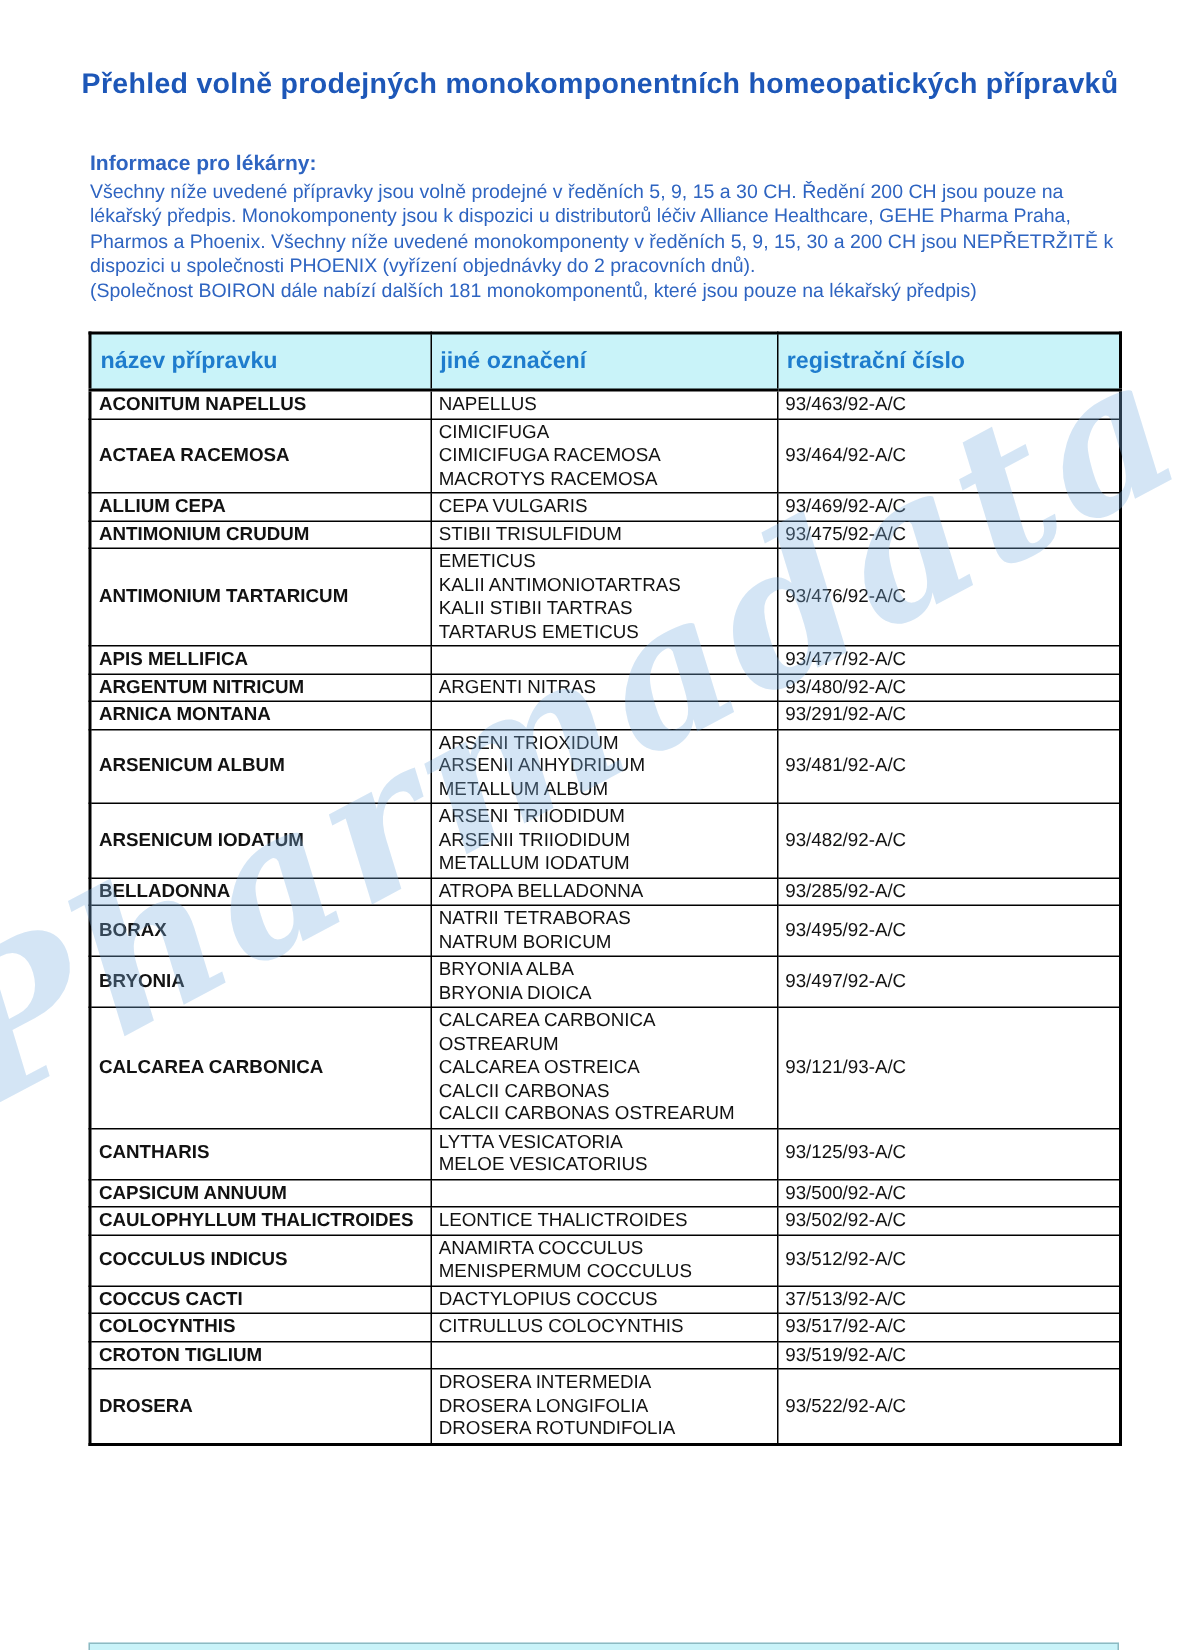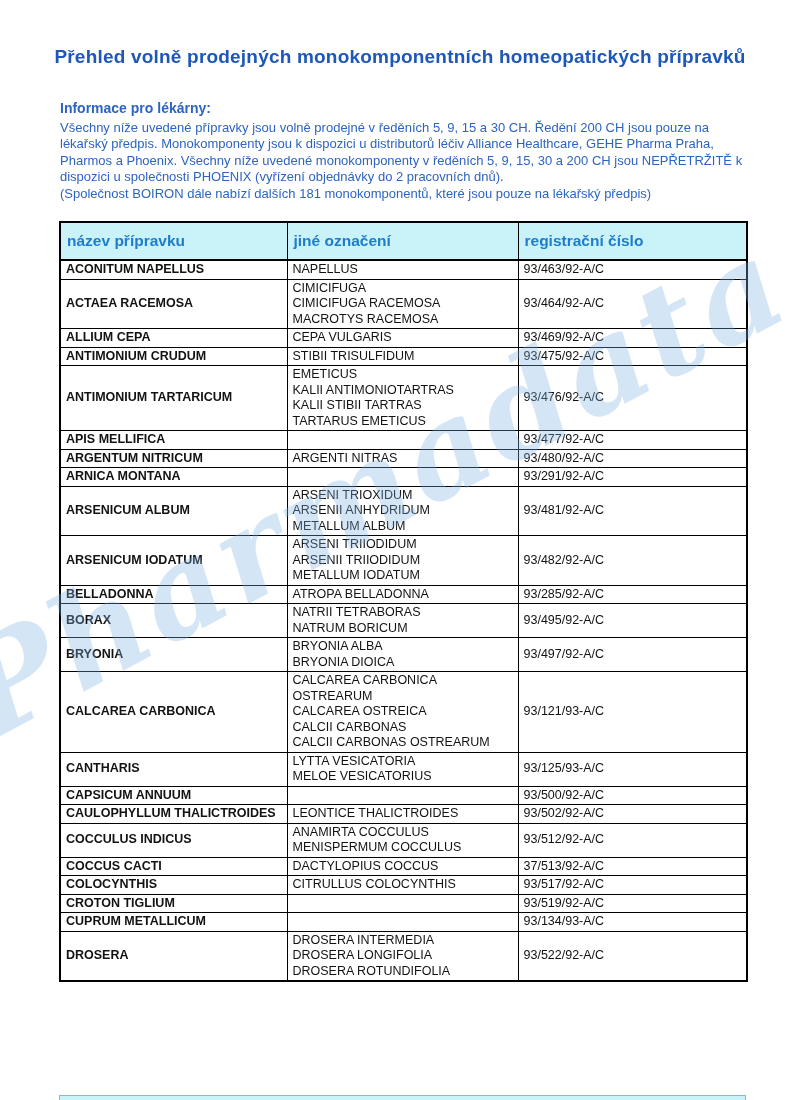--- a/index.html
+++ b/index.html
@@ -235,25 +235,20 @@
             <div>CITRULLUS COLOCYNTHIS</div>
           </td>
           <td class="c-reg">93/517/92-A/C</td>
         </tr>
         <tr>
           <td class="c-name">CROTON TIGLIUM</td>
           <td class="c-alias"></td>
           <td class="c-reg">93/519/92-A/C</td>
         </tr>
         <tr>
-          <td class="c-name">CUPRUM METALLICUM</td>
-          <td class="c-alias"></td>
-          <td class="c-reg">93/134/93-A/C</td>
-        </tr>
-        <tr>
           <td class="c-name">DROSERA</td>
           <td class="c-alias">
             <div>DROSERA INTERMEDIA</div>
             <div>DROSERA LONGIFOLIA</div>
             <div>DROSERA ROTUNDIFOLIA</div>
           </td>
           <td class="c-reg">93/522/92-A/C</td>
         </tr>
       </tbody>
   </table>

